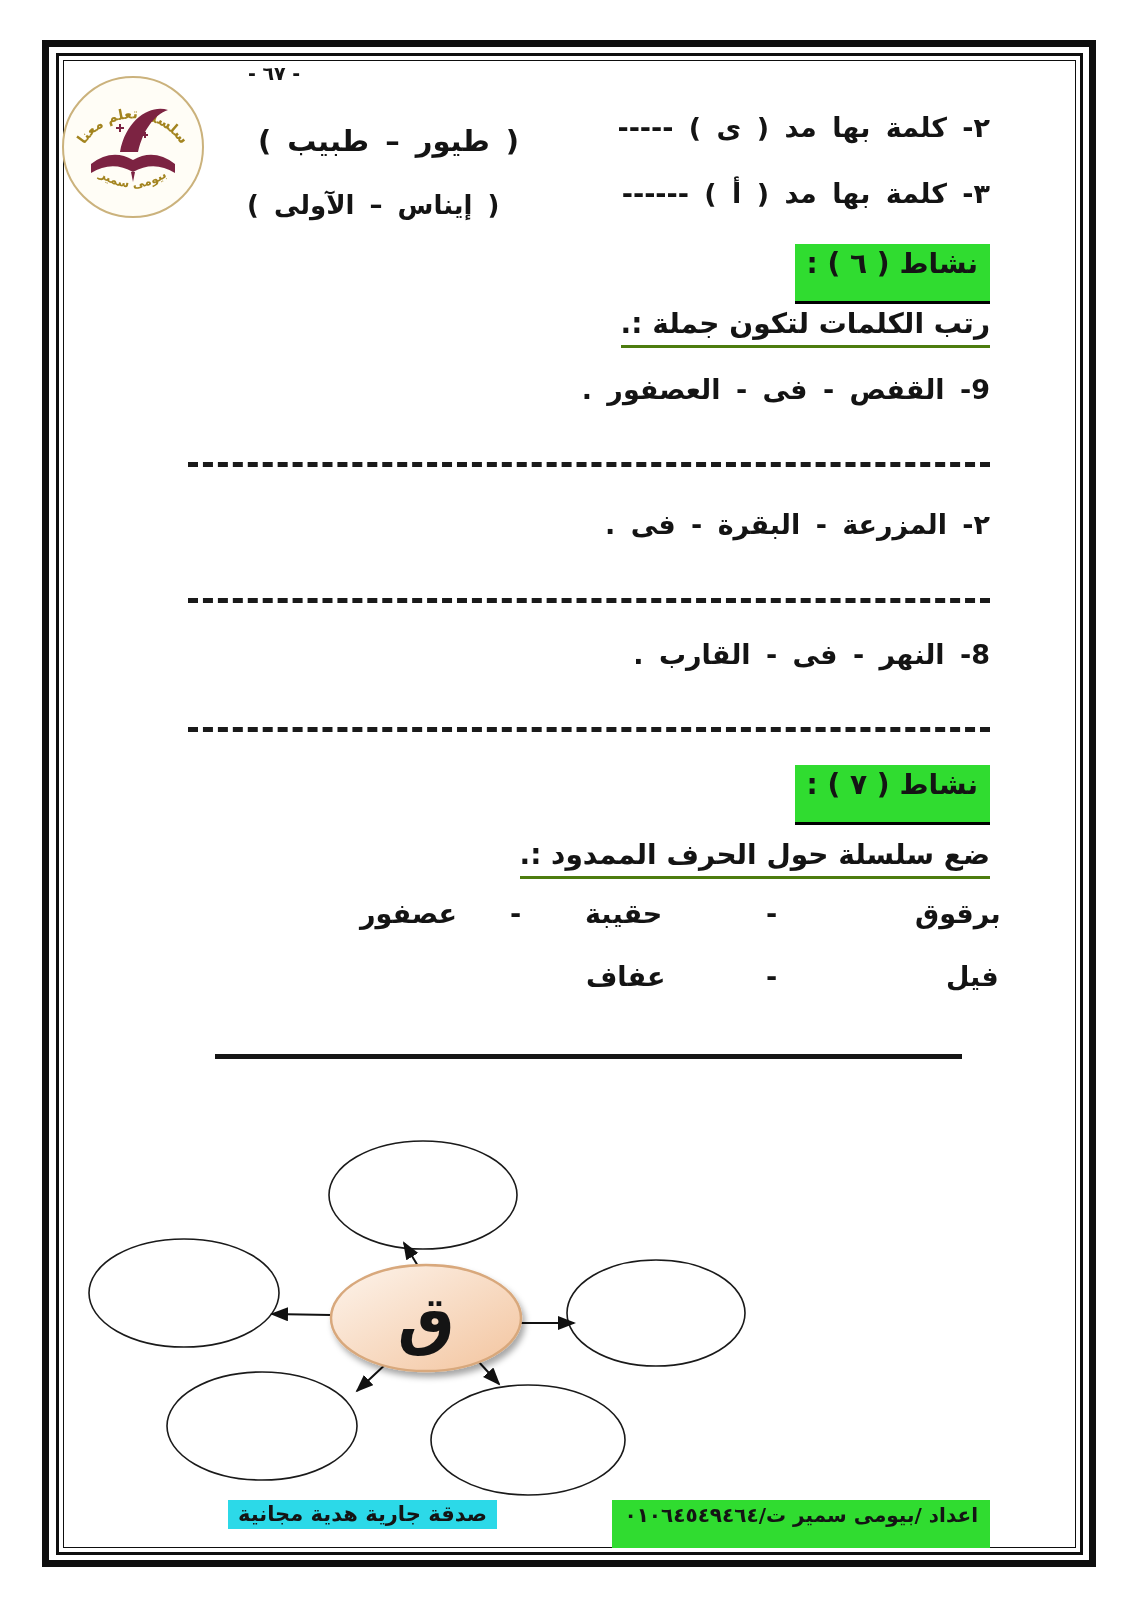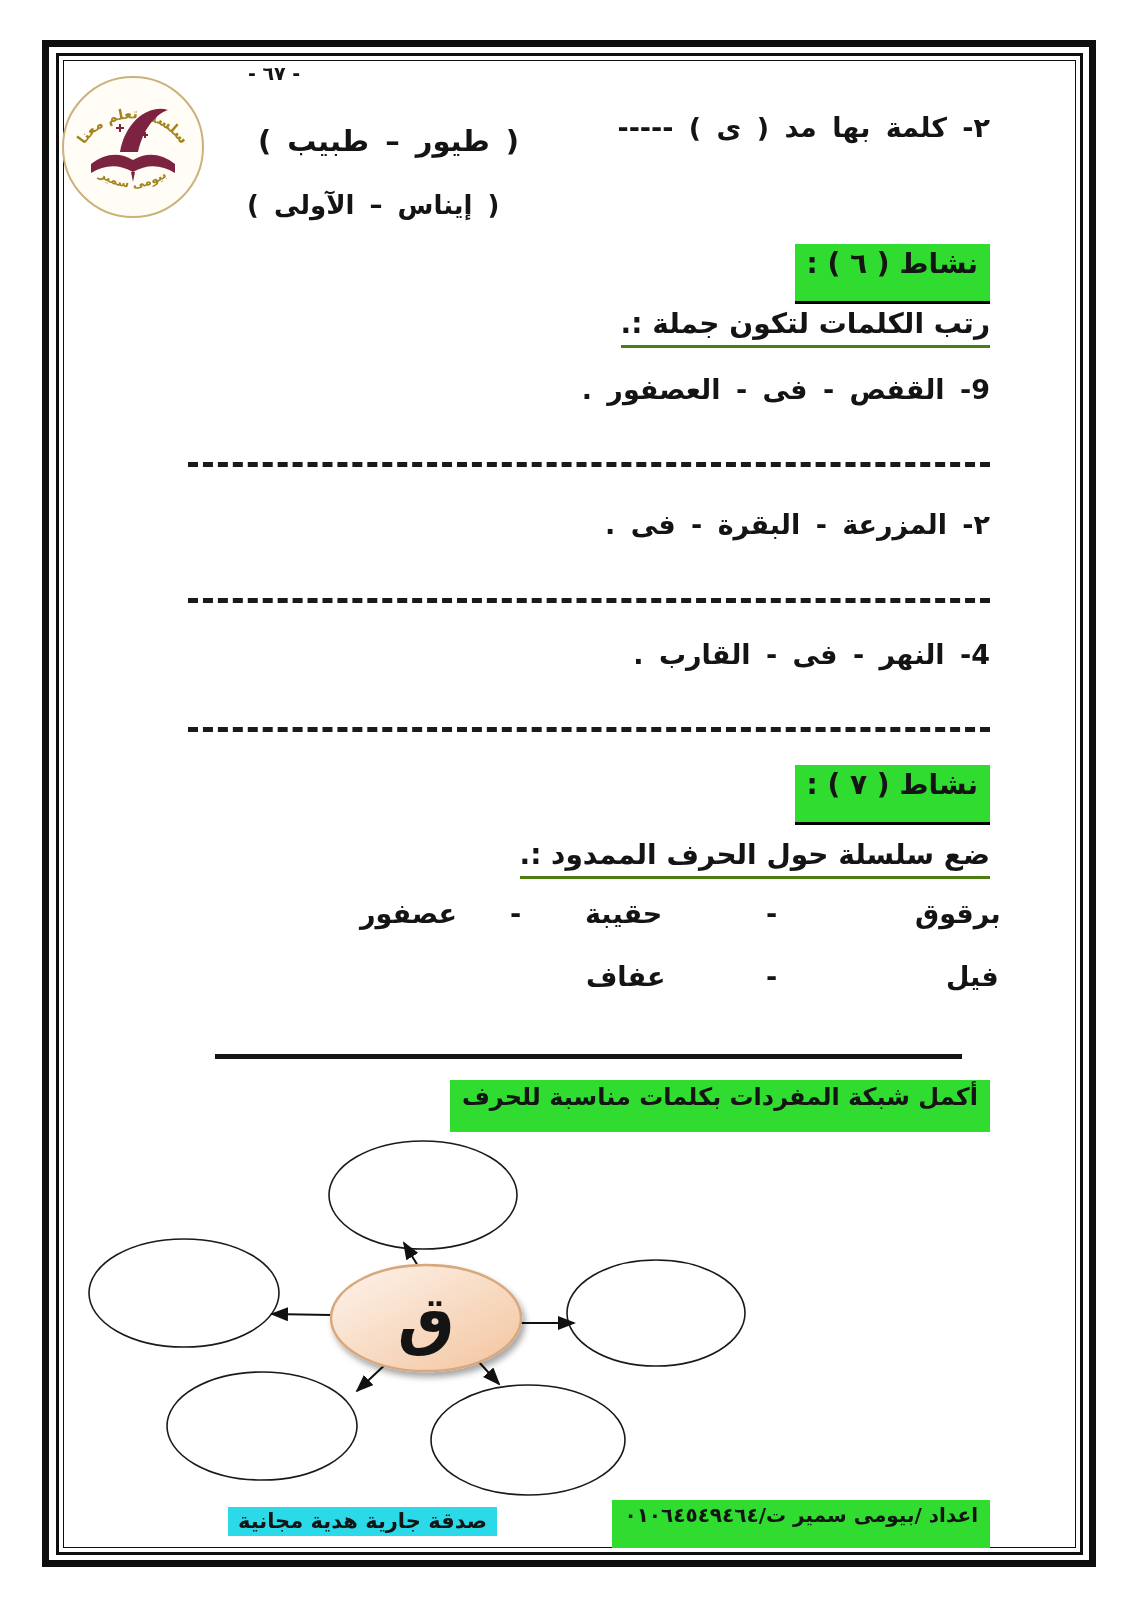--- a/index.html
+++ b/index.html
@@ -46,50 +46,50 @@
     </g>
     <text font-size="12" font-weight="bold" fill="#a3841f" text-anchor="middle">
       <textPath href="#arcBot" startOffset="50%">بيومى سمير</textPath>
     </text>
   </svg>
 
   <div class="abs ar" style="left:248px;top:62px;font-size:19px;">- ٦٧ -</div>
 
   <div class="abs ar body-line" style="right:141px;top:112px;">٢- كلمة بها مد ( ى ) -----</div>
   <div class="abs ar body-line" style="left:258px;top:124px;font-size:29px;">( طيور – طبيب )</div>
+  <div class="abs ar body-line" style="right:141px;top:178px;">٣- كلمة بها مد ( أ ) ------</div>
   <div class="abs ar body-line" style="left:247px;top:190px;font-size:26px;">( إيناس – الآولى )</div>
 
   <div class="abs ar hl-green" style="right:141px;top:244px;font-size:28px;">نشاط ( ٦ ) :</div>
   <div class="abs ar underl" style="right:141px;top:307px;font-size:28px;">رتب الكلمات لتكون جملة :.</div>
 
   <div class="abs ar body-line" style="right:141px;top:374px;">9- القفص - فى - العصفور .</div>
   <div class="abs dashline" style="top:462px;"></div>
 
   <div class="abs ar body-line" style="right:141px;top:509px;margin-left:44px;">٢- المزرعة - البقرة - فى .</div>
   <div class="abs dashline" style="top:598px;"></div>
 
-  <div class="abs ar body-line" style="right:141px;top:639px;">4- النهر - فى - القارب .</div>
+  <div class="abs ar body-line" style="right:141px;top:639px;">8- النهر - فى - القارب .</div>
   <div class="abs dashline" style="top:727px;"></div>
 
   <div class="abs ar hl-green" style="right:141px;top:765px;font-size:28px;">نشاط  ( ٧ ) :</div>
   <div class="abs ar underl" style="right:141px;top:838px;font-size:28px;">ضع سلسلة حول الحرف الممدود :.</div>
 
   <div class="abs ar body-line" style="left:915px;top:898px;">برقوق</div>
   <div class="abs ar body-line" style="left:766px;top:898px;">-</div>
   <div class="abs ar body-line" style="left:585px;top:898px;">حقيبة</div>
   <div class="abs ar body-line" style="left:510px;top:898px;">-</div>
   <div class="abs ar body-line" style="left:360px;top:898px;">عصفور</div>
 
   <div class="abs ar body-line" style="left:946px;top:961px;">فيل</div>
   <div class="abs ar body-line" style="left:766px;top:961px;">-</div>
   <div class="abs ar body-line" style="left:586px;top:961px;">عفاف</div>
 
   <div class="abs divider" style="left:215px;top:1054px;width:747px;"></div>
 
-  <div class="abs ar hl-green" style="right:141px;top:1080px;font-size:24px;border-bottom:none;">أكمل شبكة المفردات بكلمات مناسبة للحرف</div>
 
   <svg class="abs" style="left:0;top:0;" width="1131" height="1600" viewBox="0 0 1131 1600">
     <defs>
       <linearGradient id="centerGrad" x1="0" y1="0" x2="1" y2="1">
         <stop offset="0" style="stop-color:var(--center-ellipse-light,#fdf4ec)"></stop>
         <stop offset="1" style="stop-color:var(--center-ellipse-dark,#f3c49e)"></stop>
       </linearGradient>
       <filter id="softShadow" x="-30%" y="-30%" width="160%" height="160%">
         <feDropShadow dx="3" dy="5" stdDeviation="3" flood-color="#000000" flood-opacity="0.35"></feDropShadow>
       </filter>
@@ -107,16 +107,16 @@
     <line x1="418" y1="1266" x2="404" y2="1243" stroke="#111" stroke-width="2" marker-end="url(#arrowHead)"></line>
     <line x1="331" y1="1315" x2="272" y2="1314" stroke="#111" stroke-width="2" marker-end="url(#arrowHead)"></line>
     <line x1="521" y1="1323" x2="574" y2="1323" stroke="#111" stroke-width="2" marker-end="url(#arrowHead)"></line>
     <line x1="389" y1="1361" x2="357" y2="1391" stroke="#111" stroke-width="2" marker-end="url(#arrowHead)"></line>
     <line x1="467" y1="1349" x2="499" y2="1384" stroke="#111" stroke-width="2" marker-end="url(#arrowHead)"></line>
 
     <ellipse cx="426" cy="1318" rx="95" ry="53" fill="url(#centerGrad)" stroke="var(--center-ellipse-stroke,#d8a87c)" stroke-width="2.5" filter="url(#softShadow)"></ellipse>
     <text x="426" y="1342" font-size="64" font-weight="bold" fill="#141414" text-anchor="middle">ق</text>
   </svg>
 
-  <div class="abs ar hl-cyan" style="left:228px;top:1500px;font-size:21px;margin-top:7px;">صدقة جارية هدية مجانية</div>
+  <div class="abs ar hl-cyan" style="left:228px;top:1500px;font-size:21px;">صدقة جارية هدية مجانية</div>
   <div class="abs ar hl-green" style="right:141px;top:1500px;font-size:20px;border-bottom:none;">اعداد /بيومى سمير ت/٠١٠٦٤٥٤٩٤٦٤</div>
 
 </div>
 
 </body></html>

